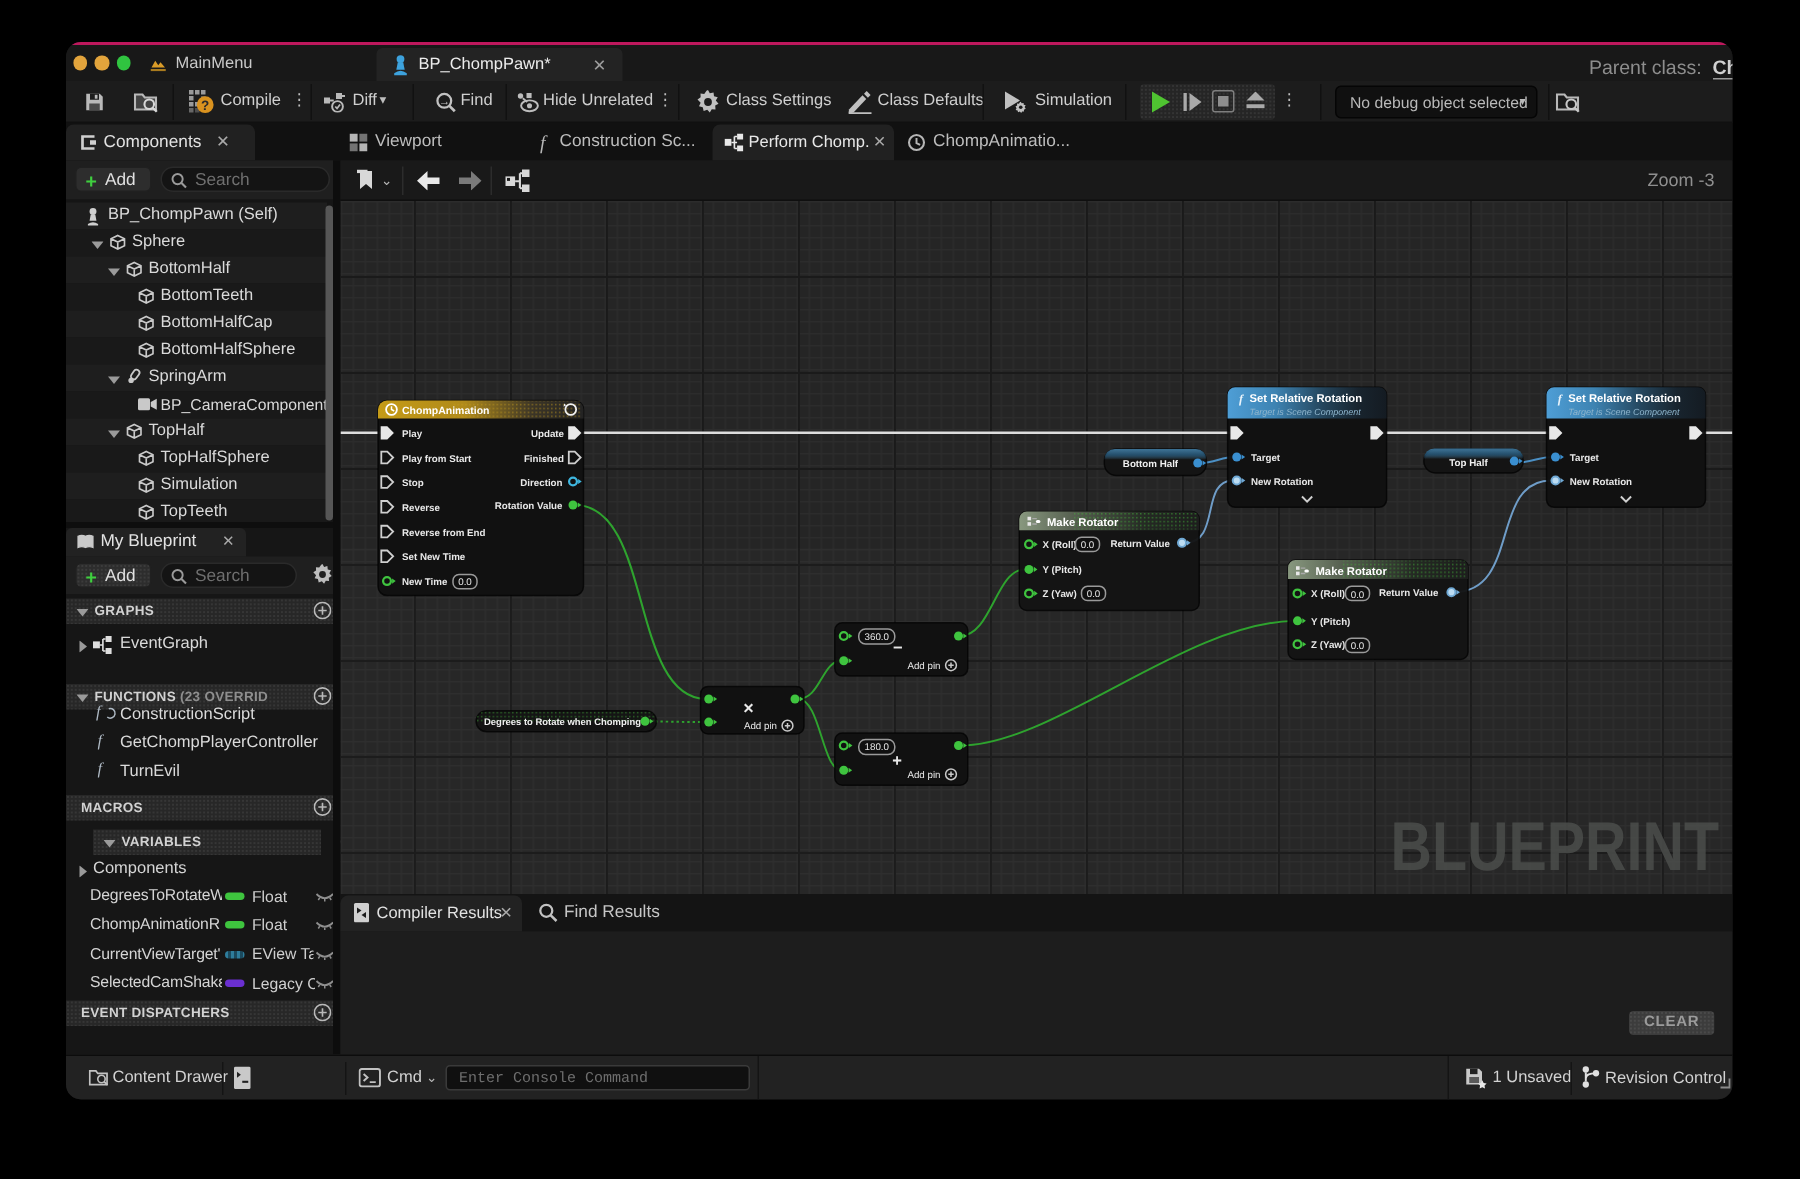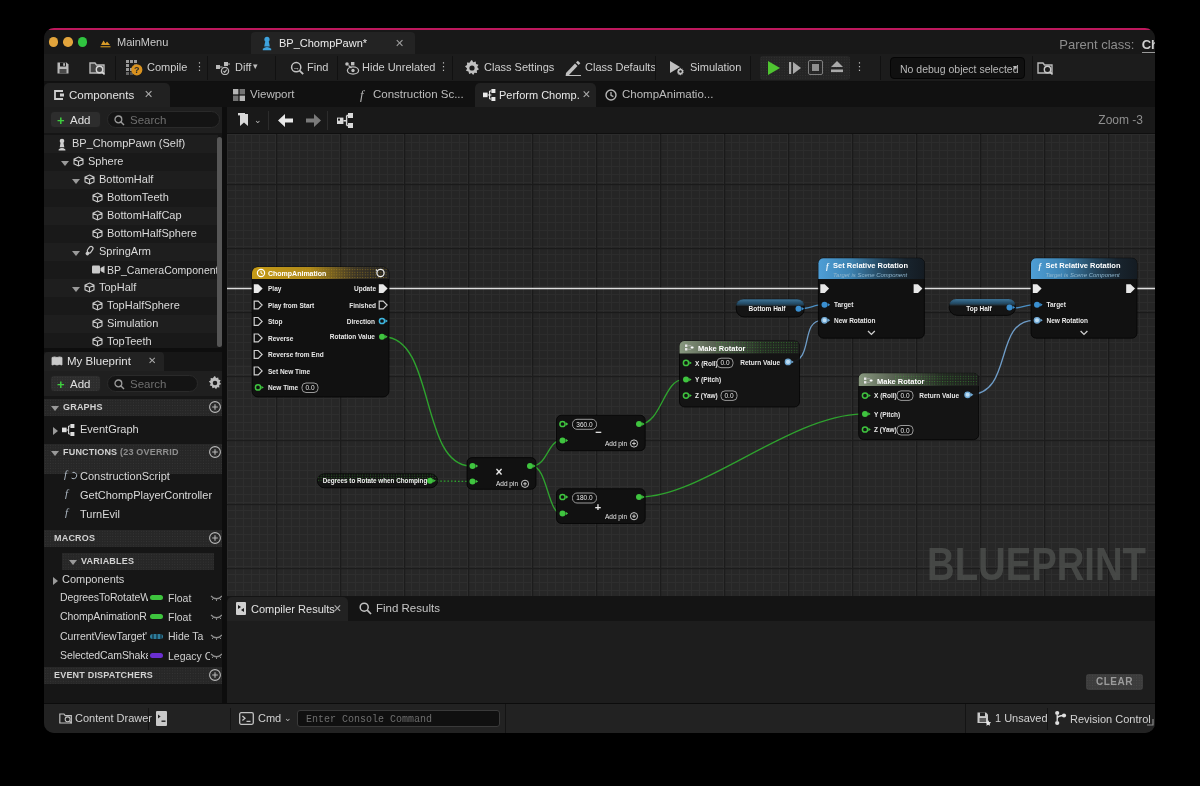--- a/index.html
+++ b/index.html
@@ -339,21 +339,21 @@
     <svg class="abs" style="left:7px;top:75px" width="8" height="8" viewBox="0 0 8 8">
           <use href="#trir"></use>
         </svg>
     <svg class="abs" style="left:18px;top:72px" width="13" height="12" viewBox="0 0 13 12">
           <rect x="0" y="3.6" width="4.6" height="4.6" fill="#dedede"></rect>
           <rect x="8.4" y="0" width="4" height="4" fill="#dedede"></rect>
           <rect x="8.4" y="8" width="4" height="4" fill="#dedede"></rect>
           <path d="M4.6 6 h2 M6.6 2 v8 m0-8 h1.8 m0 8 h-1.8" stroke="#dedede" stroke-width="1.1" fill="none"></path>
         </svg>
     <div class="abs" style="left:36px;top:71px;font-size:11px;color:#dadada;">EventGraph</div>
-    <div class="abs hatch" style="left:0;top:92px;width:178px;height:30px;background-color:#272727;overflow:hidden;">
+    <div class="abs hatch" style="left:0;top:104px;width:178px;height:17px;background-color:#272727;overflow:hidden;">
       <svg class="abs" style="left:7px;top:5px" width="8" height="8" viewBox="0 0 8 8">
             <use href="#tri"></use>
           </svg>
       <span class="abs" style="left:19px;top:3px;font-size:9px;font-weight:bold;color:#d2d2d2;letter-spacing:.2px;">FUNCTIONS <span style="color:#8e8e8e;">(23 OVERRID</span></span>
       <svg class="abs" style="left:165px;top:2px" width="12" height="12" viewBox="0 0 12 12">
             <use href="#plusc"></use>
           </svg>
     </div>
     <svg class="abs" style="left:20px;top:117px" width="14" height="13" viewBox="0 0 14 13">
           <use href="#fico"></use>
@@ -394,21 +394,21 @@
           <use href="#eye"></use>
         </svg>
     <div class="abs" style="left:16px;top:258px;width:88px;overflow:hidden;font-size:10.5px;letter-spacing:-0.1px;color:#d5d5d5;">ChompAnimationR</div>
     <div class="abs" style="left:106px;top:262px;width:13px;height:5px;border-radius:2.5px;background:#3ec43e;"></div>
     <div class="abs" style="left:124px;top:258.5px;font-size:10.5px;color:#cfcfcf;">Float</div>
     <svg class="abs" style="left:166px;top:261px" width="13" height="8" viewBox="0 0 13 8">
           <use href="#eye"></use>
         </svg>
     <div class="abs" style="left:16px;top:277.5px;width:88px;overflow:hidden;font-size:10.5px;letter-spacing:-0.1px;color:#d5d5d5;">CurrentViewTarget'</div>
     <div class="abs" style="left:106px;top:281.5px;width:13px;height:5px;border-radius:2.5px;background:repeating-linear-gradient(90deg,#2e7d9c 0 2px,#1b4a5e 2px 4px);"></div>
-    <div class="abs" style="left:124px;top:278px;width:41px;overflow:hidden;font-size:10.5px;color:#cfcfcf;">Hide Ta</div>
+    <div class="abs" style="left:124px;top:278px;width:41px;overflow:hidden;font-size:10.5px;color:#cfcfcf;">EView Ta</div>
     <svg class="abs" style="left:166px;top:280.5px" width="13" height="8" viewBox="0 0 13 8">
           <use href="#eye"></use>
         </svg>
     <div class="abs" style="left:16px;top:297px;width:88px;overflow:hidden;font-size:10.5px;letter-spacing:-0.1px;color:#d5d5d5;">SelectedCamShakɛ</div>
     <div class="abs" style="left:106px;top:301px;width:13px;height:5px;border-radius:2.5px;background:#6a2fd0;"></div>
     <div class="abs" style="left:124px;top:297.5px;width:42px;overflow:hidden;font-size:10.5px;color:#cfcfcf;">Legacy C</div>
     <svg class="abs" style="left:166px;top:300px" width="13" height="8" viewBox="0 0 13 8">
           <use href="#eye"></use>
         </svg>
     <div class="abs hatch" style="left:0;top:315px;width:178px;height:17px;background-color:#272727;">

